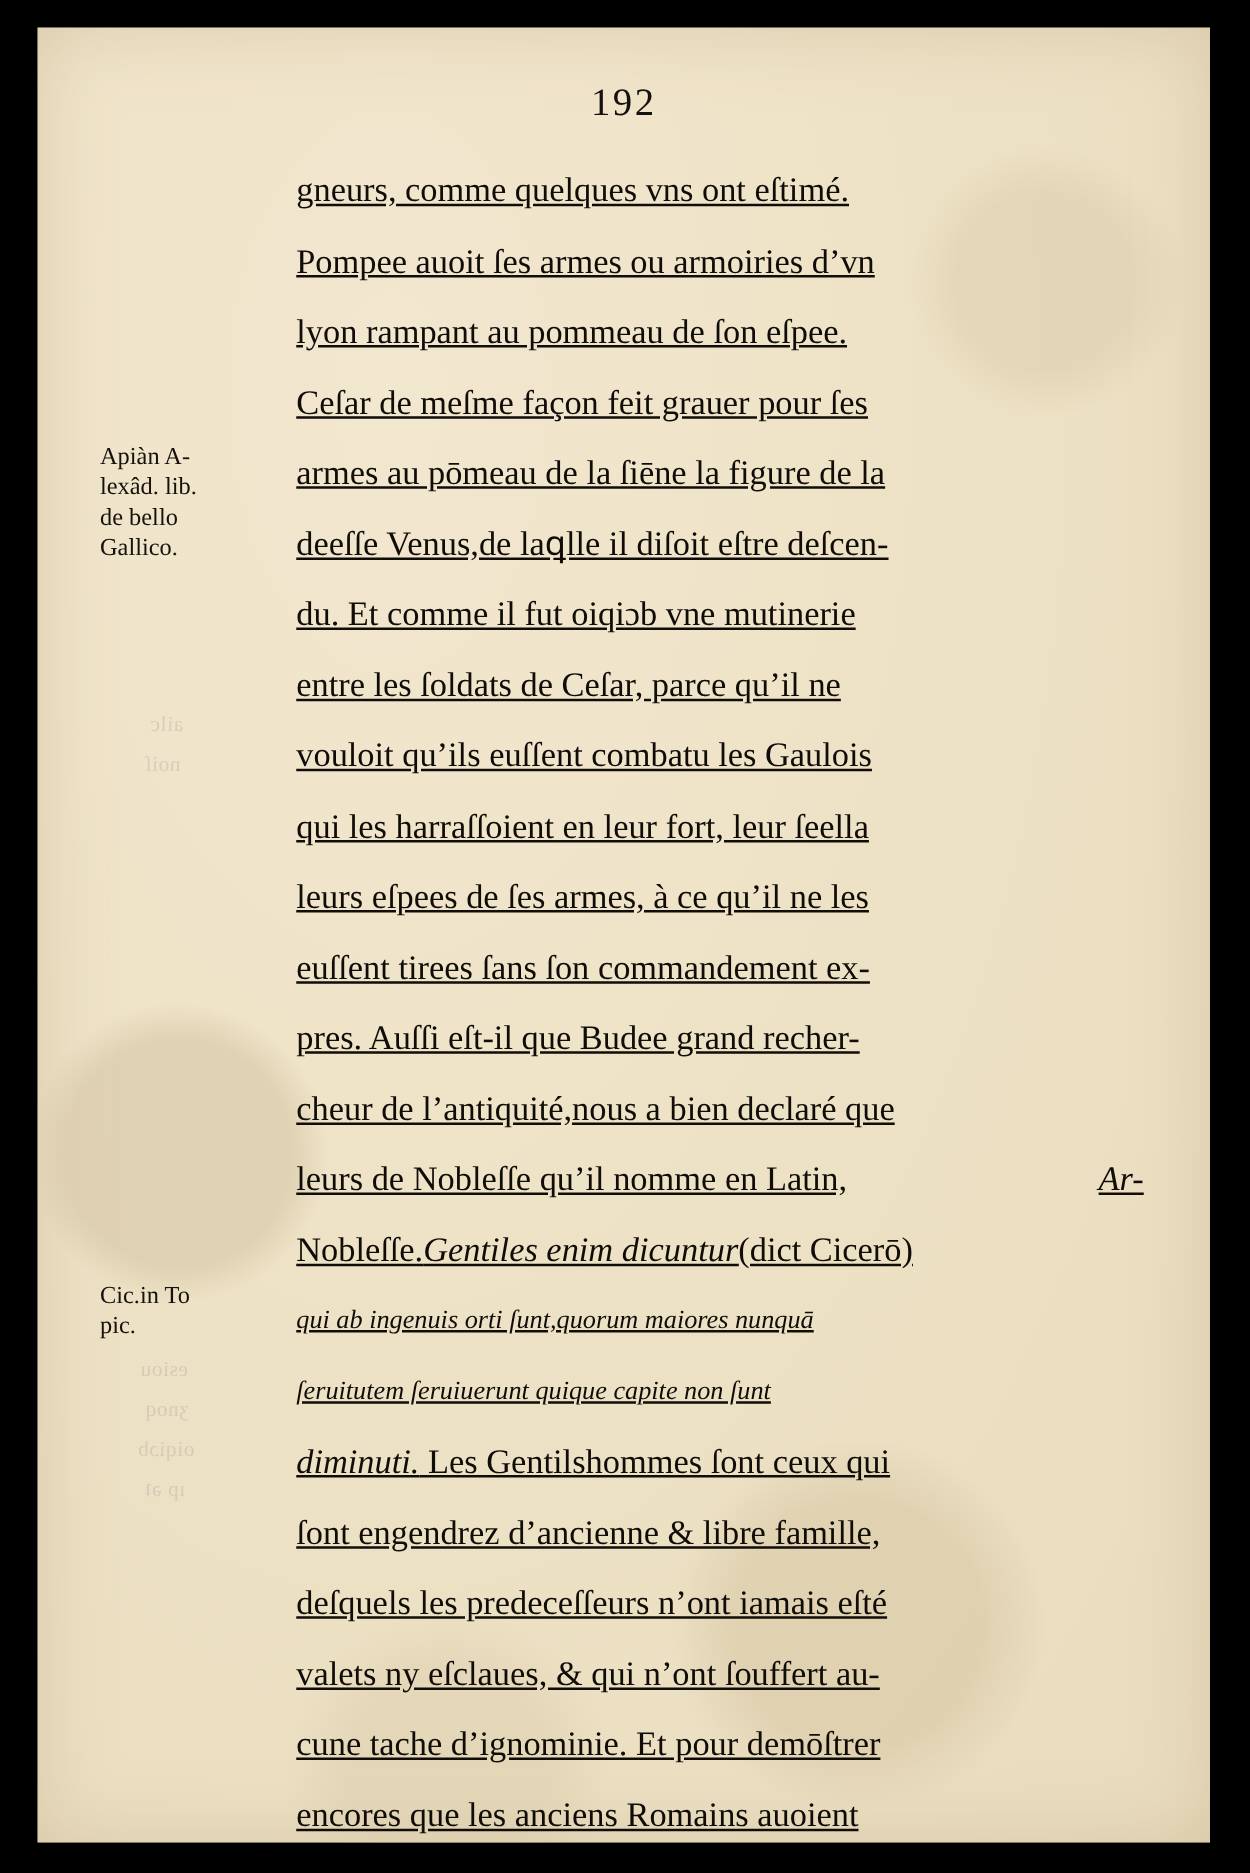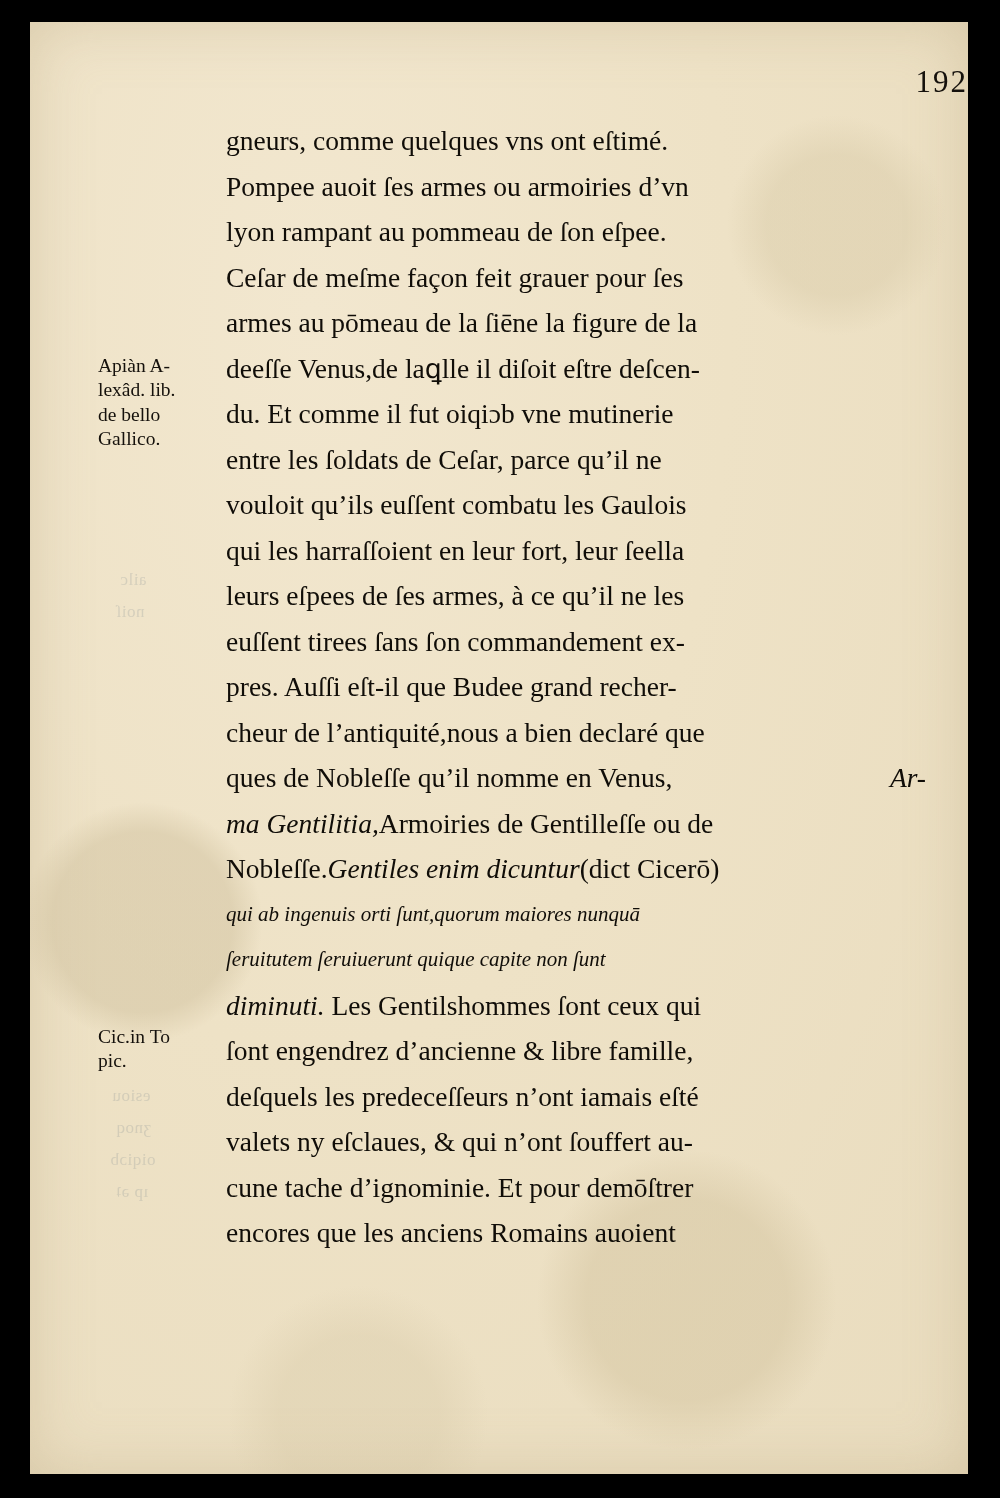--- a/index.html
+++ b/index.html
@@ -47,49 +47,49 @@
     transform: scaleX(-1);
     pointer-events: none;
     user-select: none;
   }
 
   .folio {
     position: absolute;
     top: 42px;
     left: 0;
     width: 938px;
-    text-align: right;
+    text-align: center;
     font-size: 31px;
     color: #15110c;
     letter-spacing: 2px;
   }
 
   .marginalia {
     position: absolute;
-    left: 68px;
+    left: 50px;
     width: 150px;
     font-size: 19.5px;
     line-height: 1.25;
     color: #15110c;
     font-family: "Liberation Serif", serif;
   }
   #margin-note-1 { top: 332px; }
   #margin-note-2 { top: 955px; margin-top: 48px; }
 
   .body {
     position: absolute;
     left: 196px;
     top: 96px;
     width: 700px;
     color: #100d08;
     font-size: 27.5px;
     line-height: 45.5px;
     text-align: justify;
   }
-  .body p { margin: 0; }
+  .body p { margin: 11px; text-decoration: underline; }
   .ital { font-style: italic; }
   .small-ital { font-style: italic; font-size: 21px; }
   .ln { display: block; white-space: nowrap; }
   .ln.just {
     display: flex;
     justify-content: space-between;
   }
   .ln.just > span { white-space: pre; }
 </style>
 </head>
@@ -129,27 +129,24 @@
       <p class="ln">du. Et comme il fut oiqiɔb vne mutinerie</p>
       <p class="ln">entre les ſoldats de Ceſar, parce qu’il ne</p>
       <p class="ln">vouloit qu’ils euſſent combatu les Gaulois</p>
       <p class="ln">qui les harraſſoient en leur fort, leur ſeella</p>
       <p class="ln">leurs eſpees de ſes armes, à ce qu’il ne les</p>
       <p class="ln">euſſent tirees ſans ſon commandement ex-</p>
       <p class="ln">pres. Auſſi eſt-il que Budee grand recher-</p>
       <p class="ln">cheur de l’antiquité,nous a bien declaré que</p>
 
       <p class="ln just">
-        <span>ques de Nobleſſe qu’il nomme en Venus,</span>
+        <span>leurs de Nobleſſe qu’il nomme en Latin,</span>
         <span class="ital">Ar-</span>
       </p>
 
-      <p class="ln">
-        <span class="ital">ma Gentilitia,</span><span>Armoiries de Gentilleſſe ou de</span>
-      </p>
 
       <p class="ln">
         <span>Nobleſſe.</span><span class="ital">Gentiles enim dicuntur</span><span>(dict Cicerō)</span>
       </p>
 
       <p class="ln small-ital">qui ab ingenuis orti ſunt,quorum maiores nunquā</p>
       <p class="ln small-ital">ſeruitutem ſeruiuerunt quique capite non ſunt</p>
 
       <p class="ln">
         <span class="ital">diminuti.</span> <span>Les Gentilshommes ſont ceux qui</span>

